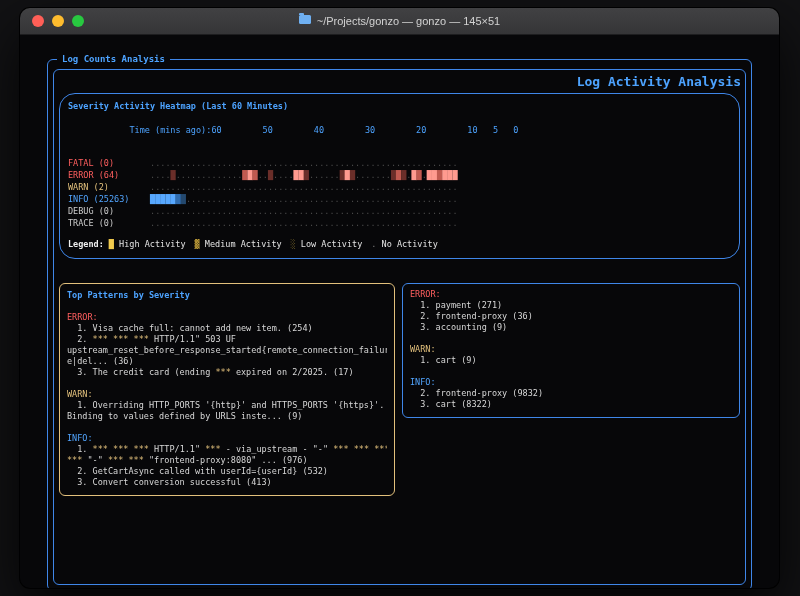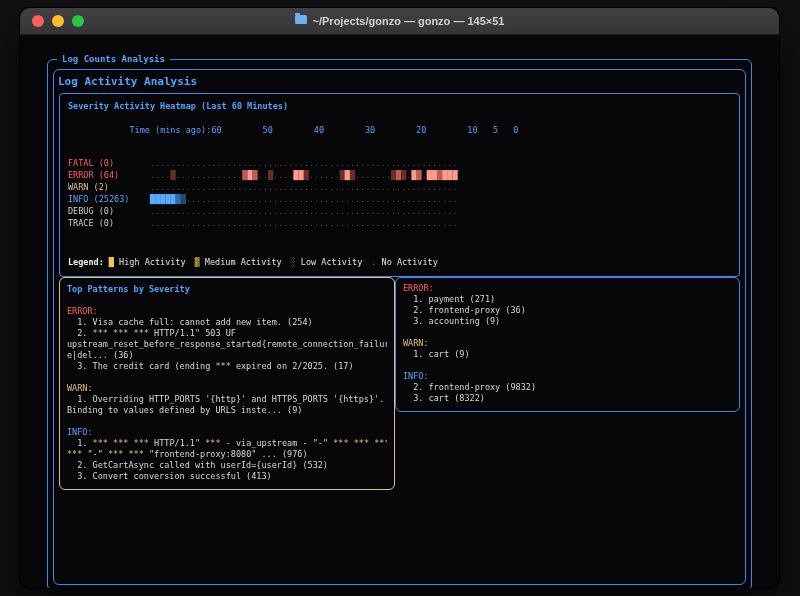--- a/index.html
+++ b/index.html
@@ -11,59 +11,59 @@
   body{width:800px;height:596px;background:#121214;overflow:hidden;position:relative}
 
   .window{position:absolute;left:20px;top:8px;width:759px;height:580px;background:#070709;
     border-radius:10px;overflow:hidden;
     box-shadow:0 24px 60px rgba(0,0,0,.85), 0 0 0 1px rgba(0,0,0,.9)}
   .titlebar{height:27px;background:linear-gradient(#414143,#353537);border-bottom:1px solid #1d1d1f;
     position:relative;display:flex;align-items:center;justify-content:center}
   .tlights{position:absolute;left:12px;top:0;height:100%;display:flex;align-items:center;gap:8px}
   .tlight{width:12px;height:12px;border-radius:50%;display:inline-block}
   .window-title{font-family:"Liberation Sans",sans-serif;font-size:11px;color:#d2d2d2;
-    display:flex;align-items:flex-start;font-weight:bold}
+    display:flex;align-items:flex-start;font-weight:normal}
   .folder-ic{display:inline-block;width:12px;height:9px;background:#6fb0f2;border-radius:1.5px;
     position:relative;margin-right:6px}
   .folder-ic::before{content:"";position:absolute;top:-2px;left:0;width:5px;height:2px;
     background:#6fb0f2;border-radius:1px 1px 0 0}
 
   .terminal{position:absolute;top:28px;left:0;right:0;bottom:0;padding:23px 27px 0;
     font-family:"DejaVu Sans Mono",monospace;font-size:8.5px;color:#e2e2e2}
 
   .modal{position:relative;height:532px;border:1px solid var(--accent-blue);border-radius:6px;
     padding:9px 5px 5px}
   .modal-title{position:absolute;top:-7px;left:9px;background:#070709;padding:0 5px;
     color:var(--title-blue);font-weight:bold;line-height:13px;font-size:9px}
 
   .inner-panel{height:100%;border:1px solid var(--accent-blue);border-radius:6px;padding:4px 4px}
-  .inner-title{text-align:left;color:var(--title-blue);font-weight:bold;line-height:16px;
-    margin-bottom:3px;font-size:11px}
+  .inner-title{text-align:right;color:var(--title-blue);font-weight:bold;line-height:16px;
+    margin-bottom:3px;font-size:13px}
 
-  .hm-box{border:1px solid var(--accent-blue);border-radius:4px;padding:6px 8px 8px;margin:0 1px}
+  .hm-box{border:1px solid var(--accent-blue);border-radius:16px;padding:6px 8px 8px;margin:0 1px}
   .hm-title{color:var(--title-blue);font-weight:bold;line-height:12px}
   .hm-axis{color:var(--title-blue);line-height:12px;white-space:pre}
   .hm-rows{margin-top:9px}
   .hm-row{line-height:12px;white-space:nowrap}
   .hm-rowlabel{display:inline-block;width:82px;font-weight:normal}
-  .hm-legend{margin-top:27px;line-height:12px;white-space:nowrap}
+  .hm-legend{margin-top:9px;line-height:12px;white-space:nowrap}
   .lg-label{font-weight:bold;color:#efefef;margin-right:5px}
   .lg-item{margin-right:9px}
   .lg-text{color:#e4e4e4}
   .lg-high{color:#f2cb4e}.lg-med{color:#bc9a37}.lg-low{color:#7d6a2c}.lg-none{color:#7a7a7a}
 
   .sev-fatal,.sev-error{color:var(--error-red)}
   .sev-warn{color:var(--warn-yellow)}
   .sev-info{color:var(--info-blue)}
   .sev-debug,.sev-trace{color:#cacaca}
   .cdot{color:var(--dot)}
   .p-red.clv1{color:#6a2e29}.p-red.clv2{color:#c05a50}.p-red.clv3{color:#ff9a8f}
   .p-blue.clv1{color:#24496f}.p-blue.clv2{color:#2f6cb0}.p-blue.clv3{color:#57a8ff}
 
-  .columns{display:flex;margin-top:0;padding:0 1px;align-items:flex-start}
+  .columns{display:flex;gap:7px;margin-top:24px;padding:0 1px;align-items:flex-start}
   .pbox{border-radius:6px;padding:5px 7px 7px}
   .patterns-box{width:336px;border:1px solid var(--warn-yellow)}
   .services-box{flex:1;border:1px solid var(--accent-blue)}
   .box-title{color:var(--title-blue);font-weight:bold;line-height:12px;margin-bottom:11px}
   .sev-group{margin-bottom:11px}
   .sev-group:last-child{margin-bottom:0}
   .sev-head{font-weight:normal;line-height:11px}
   .pat-line{line-height:11px;white-space:pre;overflow:hidden;color:#d8d8d8}
   .hl{color:var(--warn-yellow)}
 

